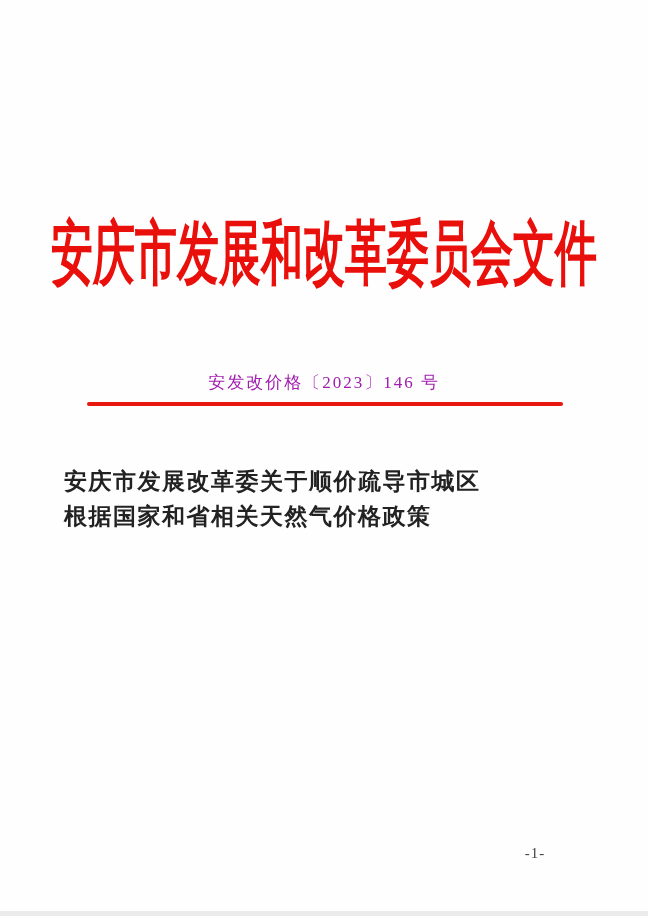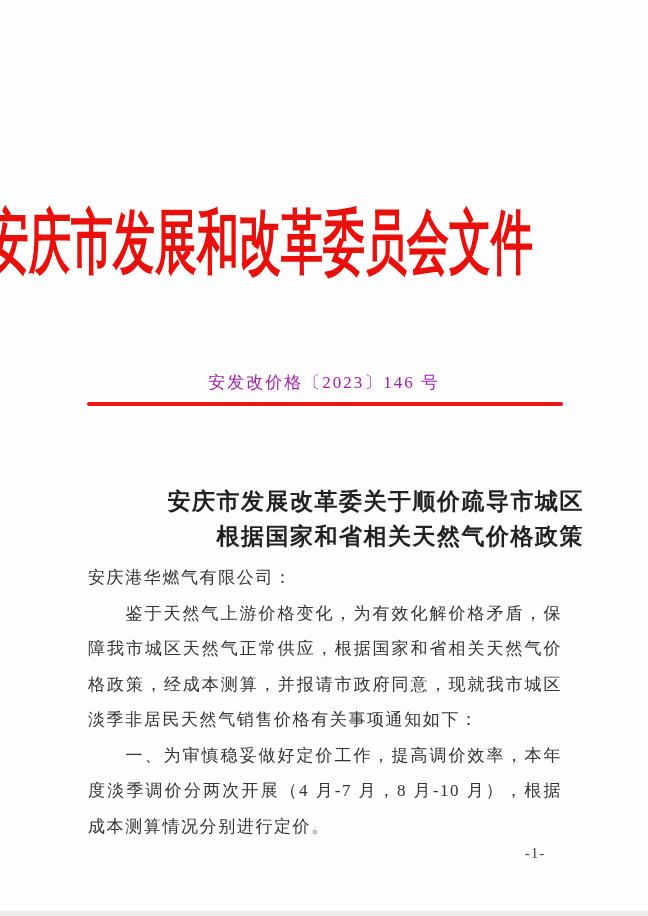--- a/index.html
+++ b/index.html
@@ -15,23 +15,24 @@
     background: #fefefe;
     overflow: hidden;
     font-family: "Liberation Serif", "DejaVu Serif", serif;
     color: #2b2b2b;
   }
   
   .red-header {
     position: absolute;
     top: 208px;
     left: 0;
-    width: 520px;
+    width: 648px;
     height: 92px;
     display: flex;
+    align-items: center;
     justify-content: center;
     overflow: visible;
   }
   .red-header .inner {
     font-size: 70px;
     font-weight: bold;
     white-space: nowrap;
     letter-spacing: 0px;
     transform: scaleX(0.60);
     transform-origin: 50% 50%;
@@ -56,27 +57,26 @@
     width: 476px;
     height: 4px;
     border-radius: 2px;
   }
   
   .doc-title {
     position: absolute;
     top: 464px;
     left: 64px;
     width: 520px;
-    text-align: right;
+    text-align: left;
     font-weight: bold;
     font-size: 23px;
     line-height: 35px;
     letter-spacing: 1.5px;
     color: #222222;
-    margin-top: 20px;
   }
   
   .body-block {
     position: absolute;
     top: 560px;
     left: 88px;
     width: 474px;
     font-size: 17px;
     line-height: 35.5px;
     letter-spacing: 1.6px;
@@ -121,23 +121,18 @@
 
   <div class="doc-number">安发改价格〔2023〕146 号</div>
 
   <div class="red-line" style="background: rgb(232, 23, 15);"></div>
 
   <div class="doc-title">
     <div>安庆市发展改革委关于顺价疏导市城区</div>
     <div>根据国家和省相关天然气价格政策</div>
   </div>
 
-  <div class="body-block">
-    <p>安庆港华燃气有限公司：</p>
-    <p class="indent">鉴于天然气上游价格变化，为有效化解价格矛盾，保障我市城区天然气正常供应，根据国家和省相关天然气价格政策，经成本测算，并报请市政府同意，现就我市城区淡季非居民天然气销售价格有关事项通知如下：</p>
-    <p class="indent">一、为审慎稳妥做好定价工作，提高调价效率，本年度淡季调价分两次开展（4 月-7 月，8 月-10 月），根据成本测算情况分别进行定价。</p>
-  </div>
 
   <div class="page-number">-1-</div>
 
   <div class="scan-edge"></div>
 
 </div>
 
 </body></html>

